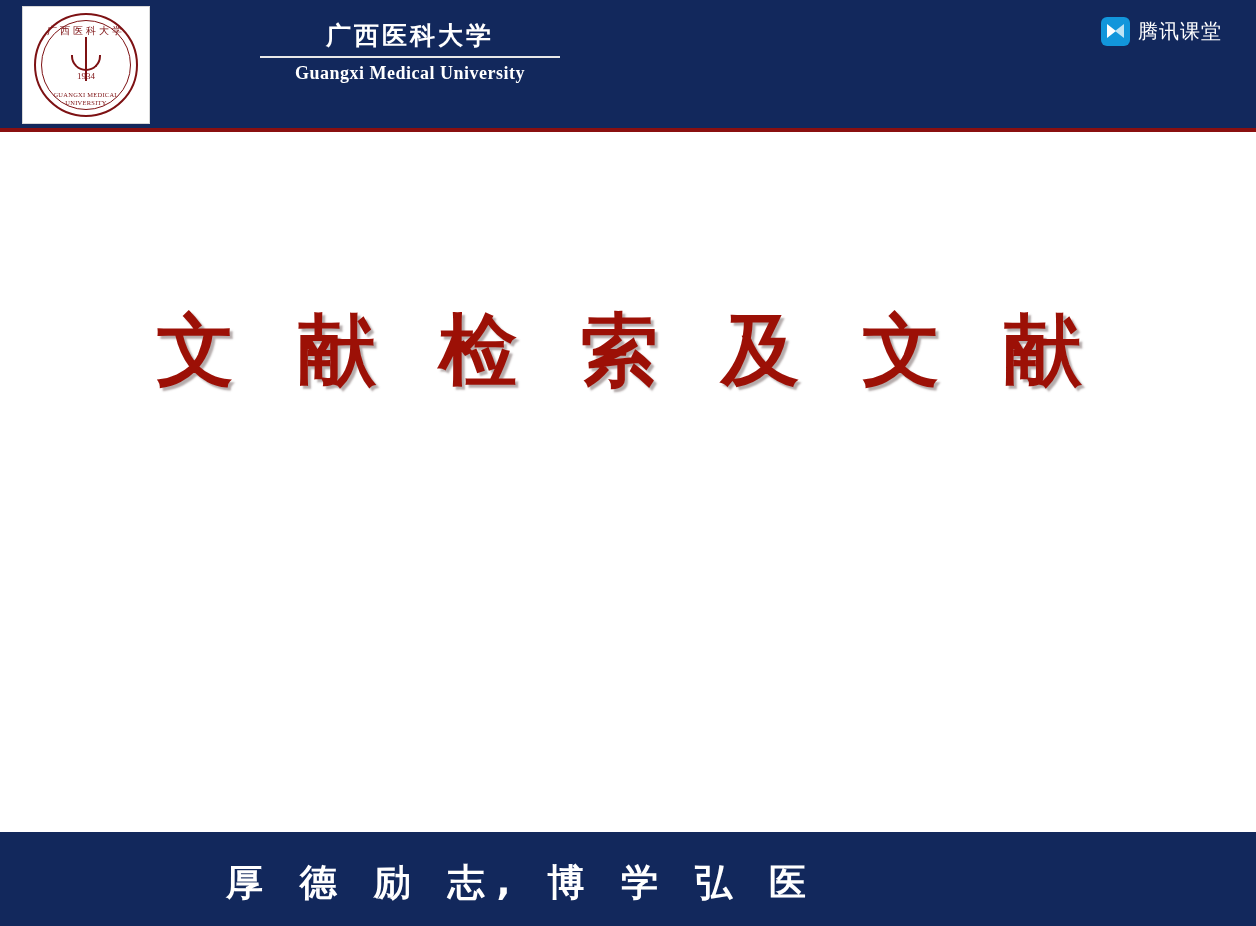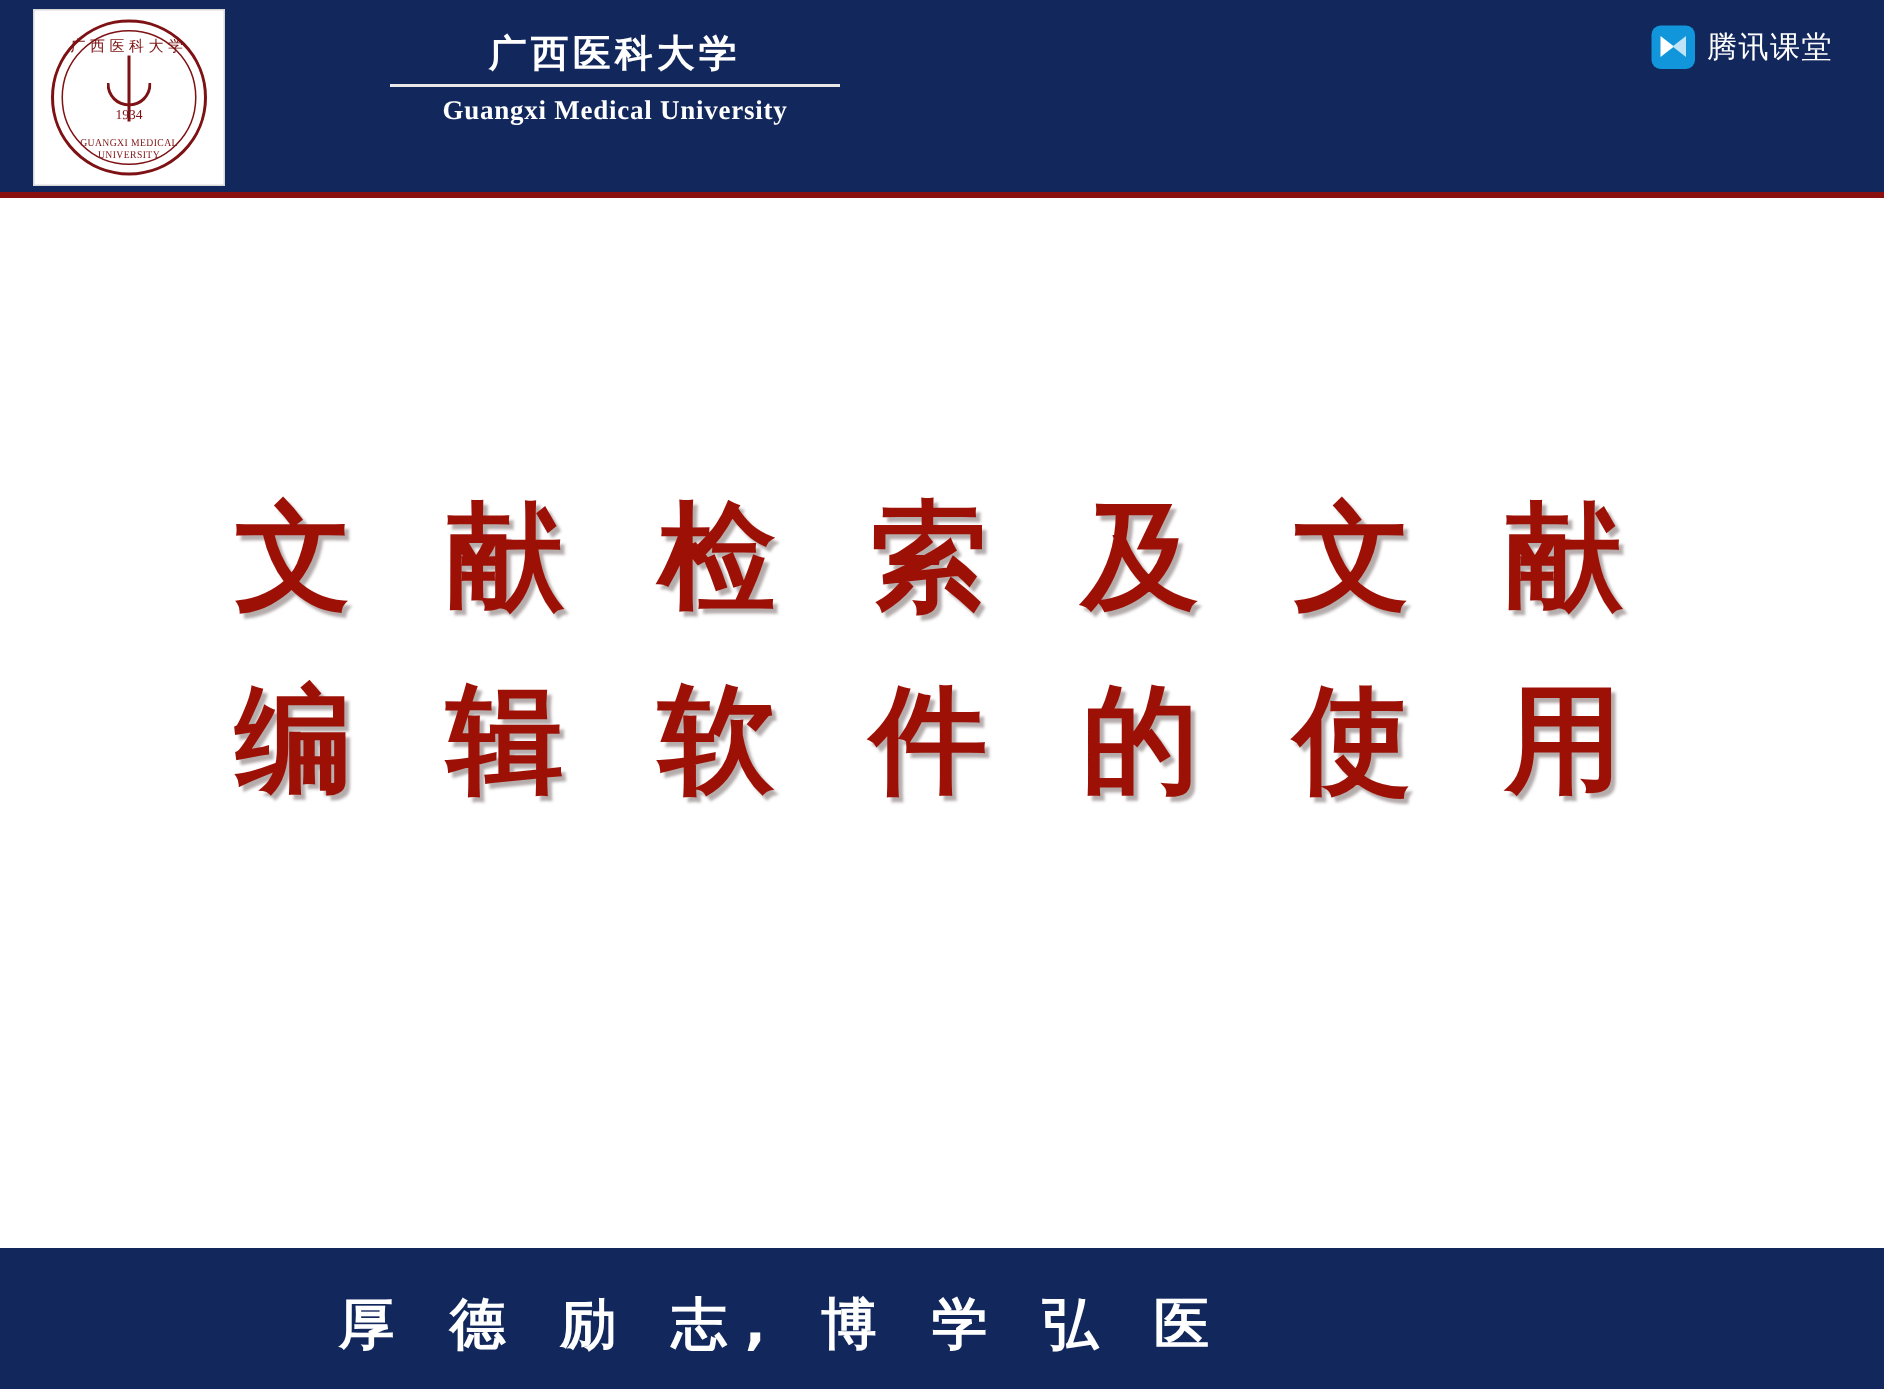--- a/index.html
+++ b/index.html
@@ -213,21 +213,20 @@
     text-align: center;
   }
   .title-line {
     color: #9c1006;
     font-size: 78px;
     font-weight: bold;
     letter-spacing: 18px;
     line-height: 100px;
     font-family: "DejaVu Sans", "Liberation Sans", sans-serif;
     text-shadow: 3px 3px 2px rgba(90, 70, 70, 0.45);
-    margin-top: 22px;
   }
 
   #author-block {
     position: absolute;
     right: 136px;
     top: 486px;
     text-align: center;
     color: #111111;
     font-family: "DejaVu Serif", "Liberation Serif", serif;
   }
@@ -296,21 +295,20 @@
       <div id="tencent-text">腾讯课堂</div>
     </div>
 
     <div id="header-rule"></div>
   </div>
 
   <div id="body-area">
 
     <div id="title-block">
       <div class="title-line">文 献 检 索 及 文 献</div>
-      <div class="title-line">编 辑 软 件 的 使 用</div>
     </div>
 
     <div id="author-block">
     </div>
 
   </div>
 
   <div id="footer">
     <div id="footer-motto">厚 德 励 志, 博 学 弘 医</div>
   </div>

